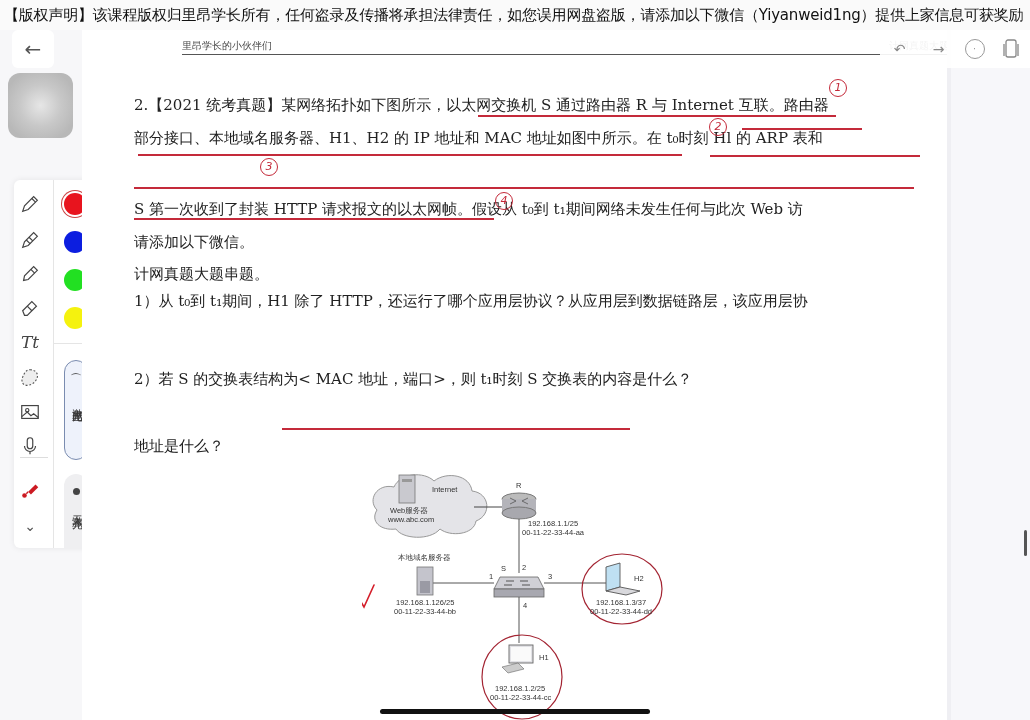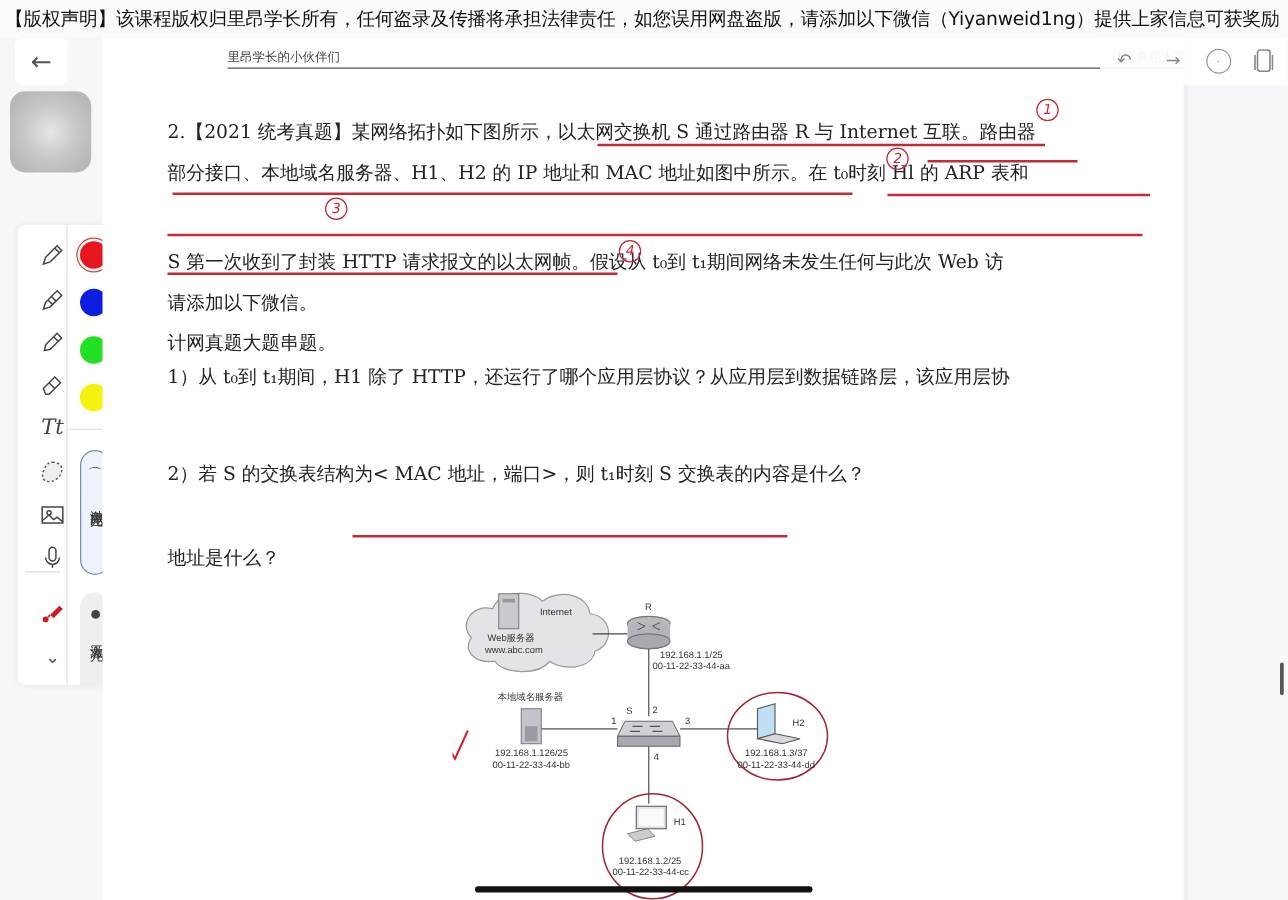--- a/index.html
+++ b/index.html
@@ -12,21 +12,21 @@
 
   .left-rail { position: absolute; left: 0; top: 30px; width: 82px; height: 690px; background: #f7f7f9; }
   .back-btn { position: absolute; left: 12px; top: 30px; width: 42px; height: 38px; background: #fff; border-radius: 6px;
     display: flex; align-items: center; justify-content: center; color: #555; font-size: 20px; font-family: "DejaVu Sans", sans-serif; }
   .thumb { position: absolute; left: 8px; top: 73px; width: 65px; height: 65px; border-radius: 12px;
     background: radial-gradient(circle at 50% 50%, #e6e6e6 0%, #c8c8c8 45%, #b8b8b8 80%); }
 
   .toolbox { position: absolute; left: 14px; top: 180px; width: 82px; height: 368px; background: #fff;
     border-radius: 6px; box-shadow: 0 0 6px rgba(0,0,0,0.08); }
   .tools-col { position: absolute; left: 0; top: 0; width: 40px; height: 100%; border-right: 1px solid #e5e5e5; }
-  .tool { position: absolute; left: 16px; width: 24px; height: 24px; display: flex; align-items: center; justify-content: center; text-align: right; }
+  .tool { position: absolute; left: 4px; width: 24px; height: 24px; display: flex; align-items: center; justify-content: center; text-align: right; }
   .tool svg { width: 22px; height: 22px; }
   .tool-sep { position: absolute; left: 6px; top: 277px; width: 28px; height: 1px; background: #ddd; }
   .colors-col { position: absolute; left: 40px; top: 0; width: 42px; height: 100%; }
   .swatch { position: absolute; left: 10px; width: 22px; height: 22px; border-radius: 50%; }
   .swatch.selected { box-shadow: 0 0 0 2px #fff, 0 0 0 3px #c44; }
   .colors-sep { position: absolute; left: 0; top: 163px; width: 42px; height: 1px; background: #e5e5e5; }
   .laser-btn { position: absolute; left: 10px; top: 180px; width: 24px; height: 100px; border: 1px solid #7a8cb0; border-radius: 12px;
     background: #eef2fb; display: flex; flex-direction: column; align-items: center; padding-top: 10px; }
   .laser-btn .curve { font-size: 12px; color: #333; font-family: "DejaVu Sans", sans-serif; }
   .vtext { writing-mode: vertical-rl; font-family: "DejaVu Sans", sans-serif; font-size: 11px; color: #333; margin-top: 12px; letter-spacing: 1px; }

